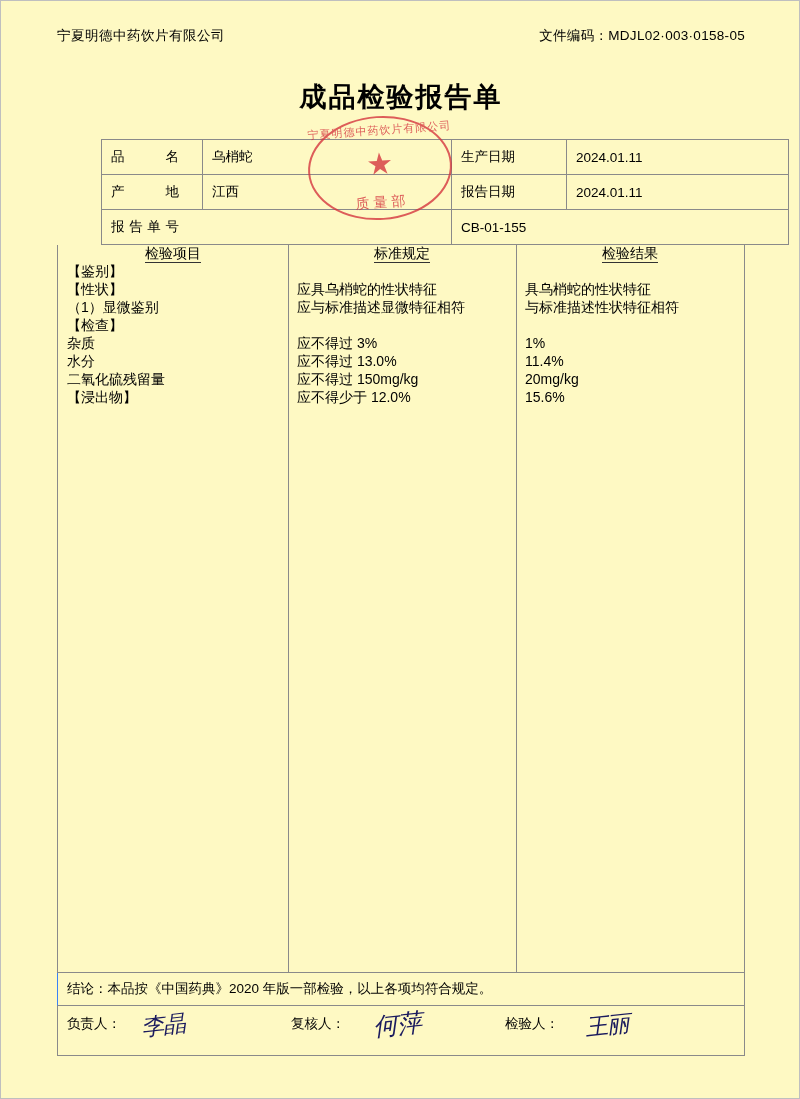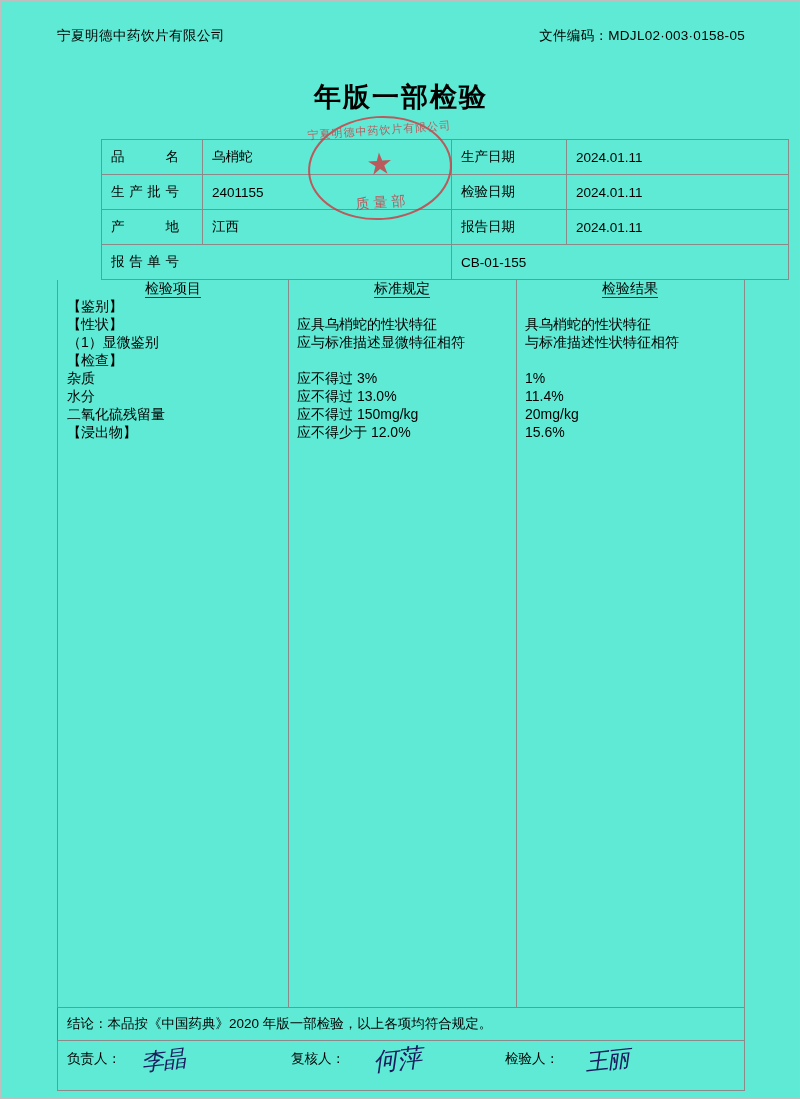--- a/index.html
+++ b/index.html
@@ -14,21 +14,21 @@
     color: #000;
     position: relative;
     overflow: hidden;
   }
   .page {
     position: relative;
     width: 800px;
     height: 1099px;
     box-sizing: border-box;
     border: 1px solid #bfbfbf;
-    background: #5eead4;
+    background: #fef9c3;
   }
   .inner {
     position: absolute;
     left: 56px;
     top: 26px;
     width: 688px;
   }
 
   
   .header-row {
@@ -222,34 +222,28 @@
 <body>
 
 <div class="page">
   <div class="inner">
 
     <div class="header-row">
       <div class="company-name">宁夏明德中药饮片有限公司</div>
       <div class="doc-code">文件编码：MDJL02·003·0158-05</div>
     </div>
 
-    <div class="title">年版一部检验</div>
+    <div class="title">成品检验报告单</div>
 
     <table class="rpt">
       <tbody>
         <tr>
           <td class="lbl"><span class="lbl-spread">品　名</span></td>
           <td class="val-a">乌梢蛇</td>
           <td class="lbl-b">生产日期</td>
-          <td class="val-b">2024.01.11</td>
-        </tr>
-        <tr>
-          <td class="lbl"><span class="lbl-spread">生产批号</span></td>
-          <td class="val-a">2401155</td>
-          <td class="lbl-b">检验日期</td>
           <td class="val-b">2024.01.11</td>
         </tr>
         <tr>
           <td class="lbl"><span class="lbl-spread">产　地</span></td>
           <td class="val-a">江西</td>
           <td class="lbl-b">报告日期</td>
           <td class="val-b">2024.01.11</td>
         </tr>
         <tr>
           <td class="lbl" colspan="2"><span class="lbl-spread">报告单号</span></td>

